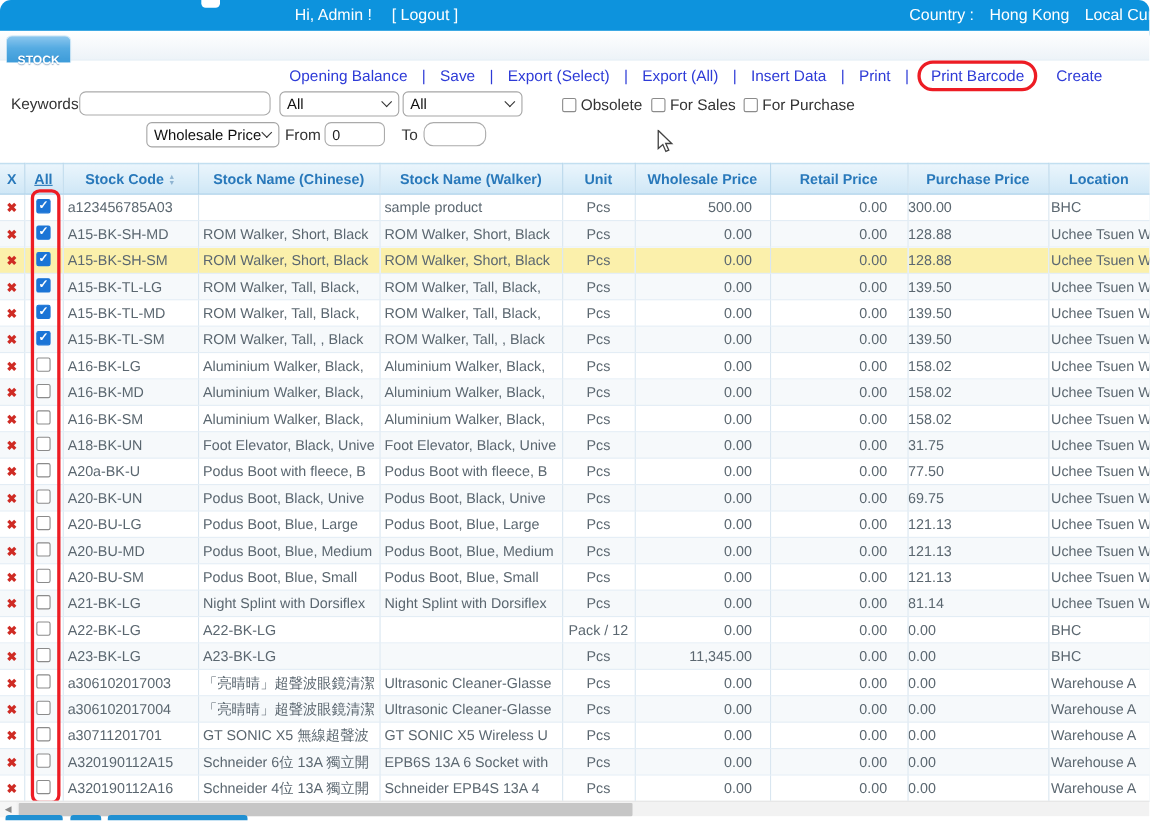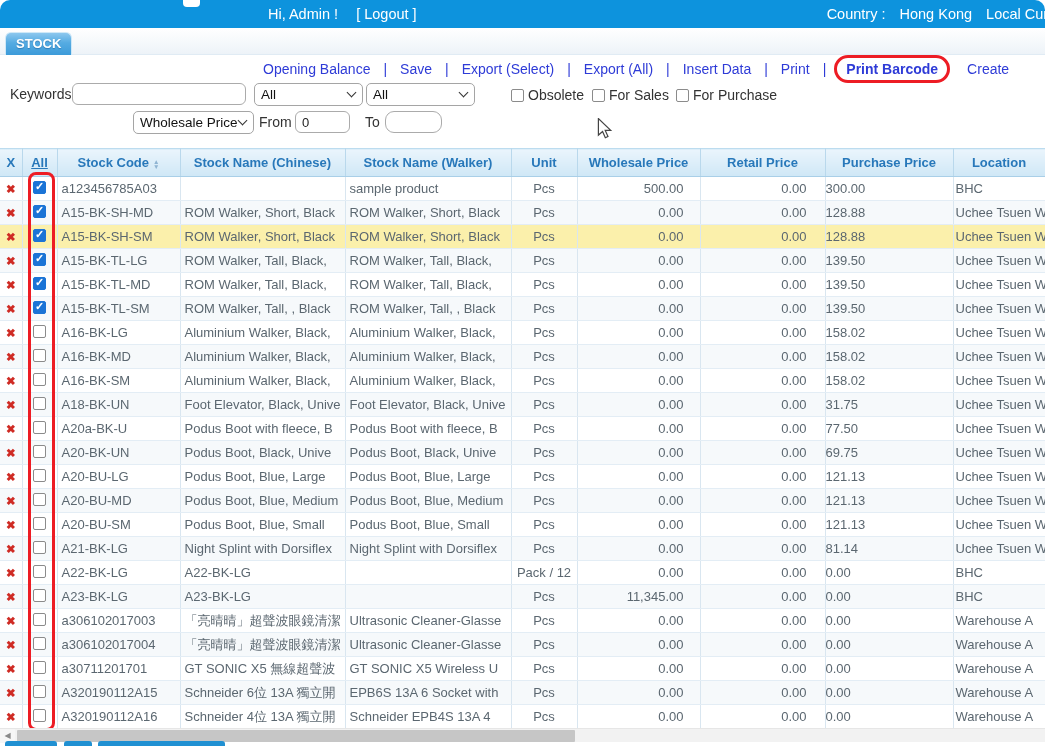--- a/index.html
+++ b/index.html
@@ -9,26 +9,26 @@
   
   .topbar { position:absolute; left:0; top:0; width:1045px; height:40px; background:#0d93dd; color:#fff; font-size:14.5px;border-radius:10px; }
   .topbar .greet { position:absolute; left:268px; top:6px; }
   .topbar .greet .logout { margin-left:14px; cursor:pointer; }
   .topbar .right { position:absolute; right:-8px; top:6px; white-space:nowrap; }
   .topbar .right span { margin-left:10px; }
   .logo-frag { position:absolute; left:183px; top:0; width:17px; height:7px; background:#fff; border-radius:0 0 4px 4px; }
 
   
   .tabstrip { position:absolute; left:0; top:28px; width:1045px; height:27px; background:linear-gradient(#ffffff,#edf3f8); border-bottom:1px solid #e0ebf4; }
-  .tab-stock { position:absolute; left:5px; top:4px; height:23px; line-height:21px; padding:0 10px; font-size:13px; font-weight:bold; color:#fff; text-shadow:0 1px 1px rgba(20,80,140,.45); background:linear-gradient(180deg,#8cc7ee 0%,#55abe2 45%,#3c9bd9 100%); border:1px solid #cfe8f7; border-bottom:none; border-radius:6px 6px 0 0; cursor:pointer; }
+  .tab-stock { position:absolute; left:5px; top:4px; height:23px; line-height:21px; padding:12px 10px; font-size:11px; font-weight:bold; color:#fff; text-shadow:0 1px 1px rgba(20,80,140,.45); background:linear-gradient(180deg,#8cc7ee 0%,#55abe2 45%,#3c9bd9 100%); border:1px solid #cfe8f7; border-bottom:none; border-radius:6px 6px 0 0; cursor:pointer; }
 
   
   .toolbar { position:absolute; left:0; top:55px; width:1045px; height:27px; display:flex; align-items:center; padding-left:252px; font-size:14px; }
   .tblink { color:#2e3bd7; margin:0 11px; white-space:nowrap; cursor:pointer; }
-  .tblink.boxed { border:3px solid #ed1c24; border-radius:14px; padding:3px 9px; margin:0 6px;font-weight:bold; }
+  .tblink.boxed { border:3px solid #ed1c24; border-radius:14px; padding:3px 9px; margin:0 6px; }
   .sep { color:#2e3bd7; margin:0 2px; }
 
   
   .filters { position:absolute; left:8px; top:82px; width:1045px; height:64px; font-size:14px; color:#333; }
   .flabel { position:absolute; line-height:24px; }
   .tin { position:absolute; height:22px; border:1px solid #ababab; border-radius:6px; padding:0 6px; font-size:13px; font-family:"Liberation Sans",sans-serif; color:#222; outline:none; background:#fff; }
   .selbox { position:absolute; height:23px; border:1px solid #a5a5a5; border-radius:5px; background:#fff; display:flex; align-items:center; justify-content:space-between; padding:0 7px 0 6px; font-size:13.5px; color:#111; cursor:pointer; }
   .chev { width:7px; height:7px; border-right:1.8px solid #333; border-bottom:1.8px solid #333; transform:rotate(45deg); margin-top:-4px; }
   .fcheck { position:absolute; display:flex; align-items:center; gap:4px; line-height:24px;padding-left:37px; }
   .cbx { width:13px; height:13px; border:1.5px solid #8b8b8b; border-radius:2px; background:#fff; display:inline-block; position:relative; cursor:pointer; flex:none; }

